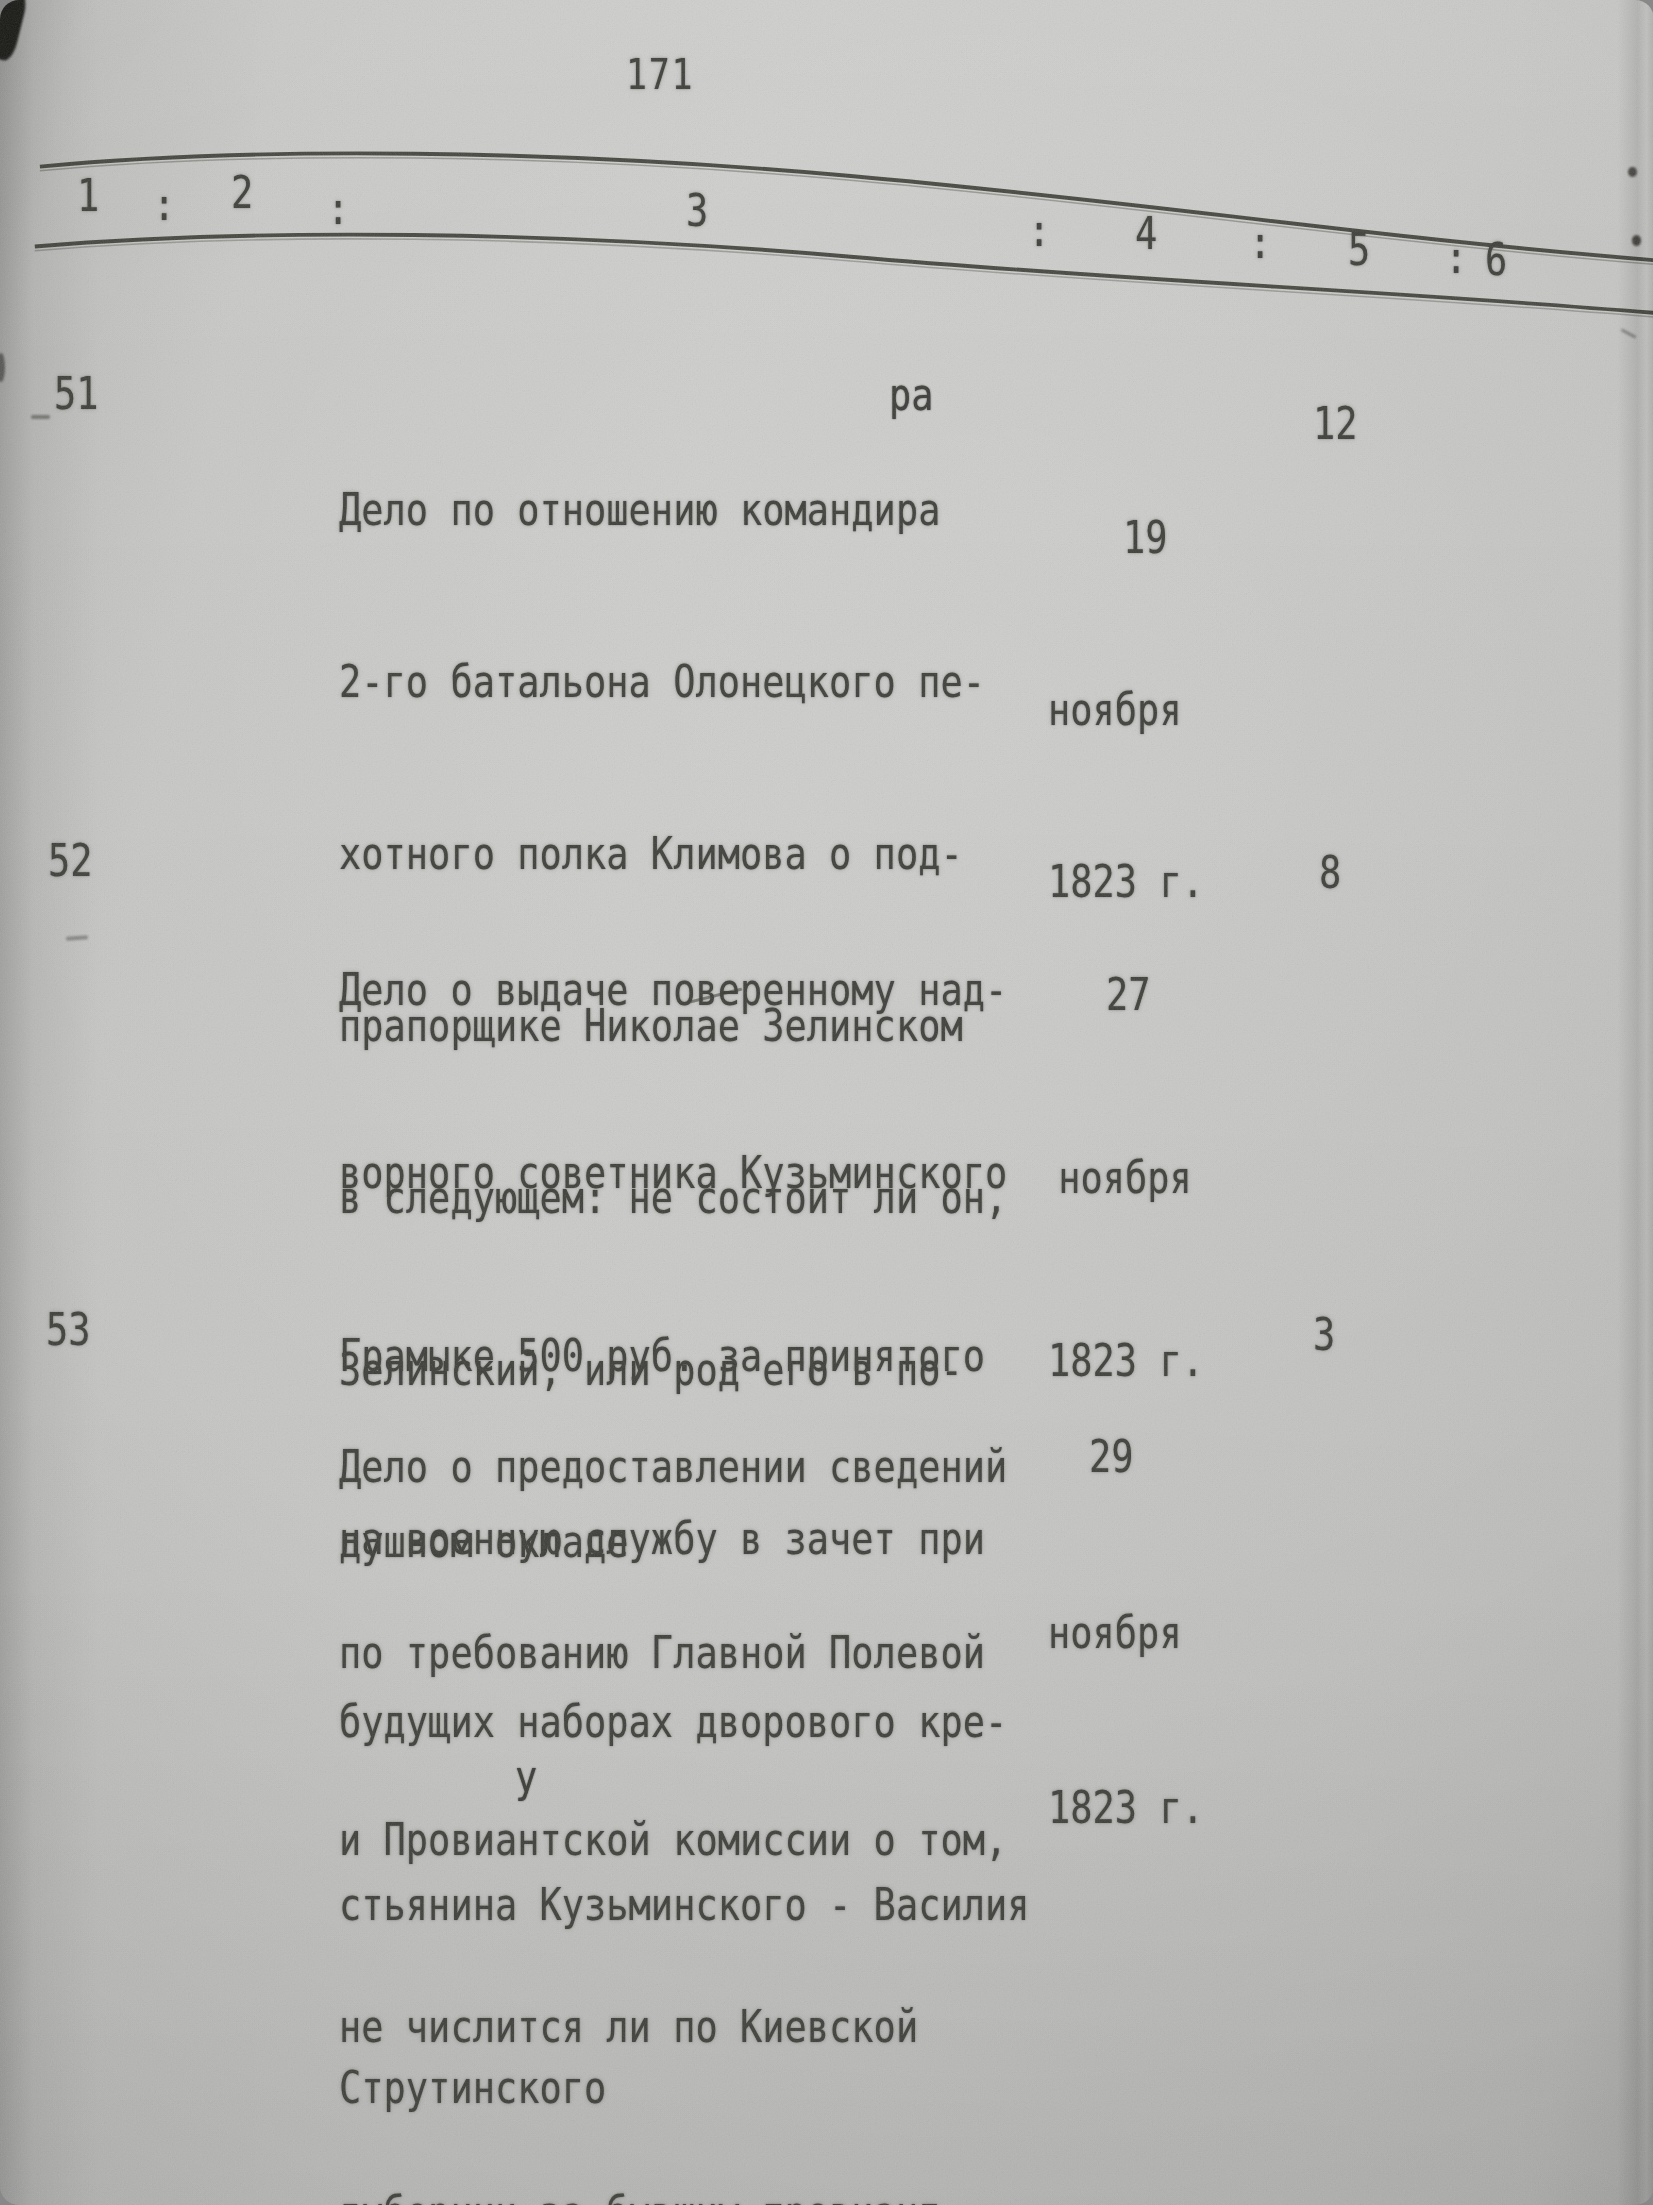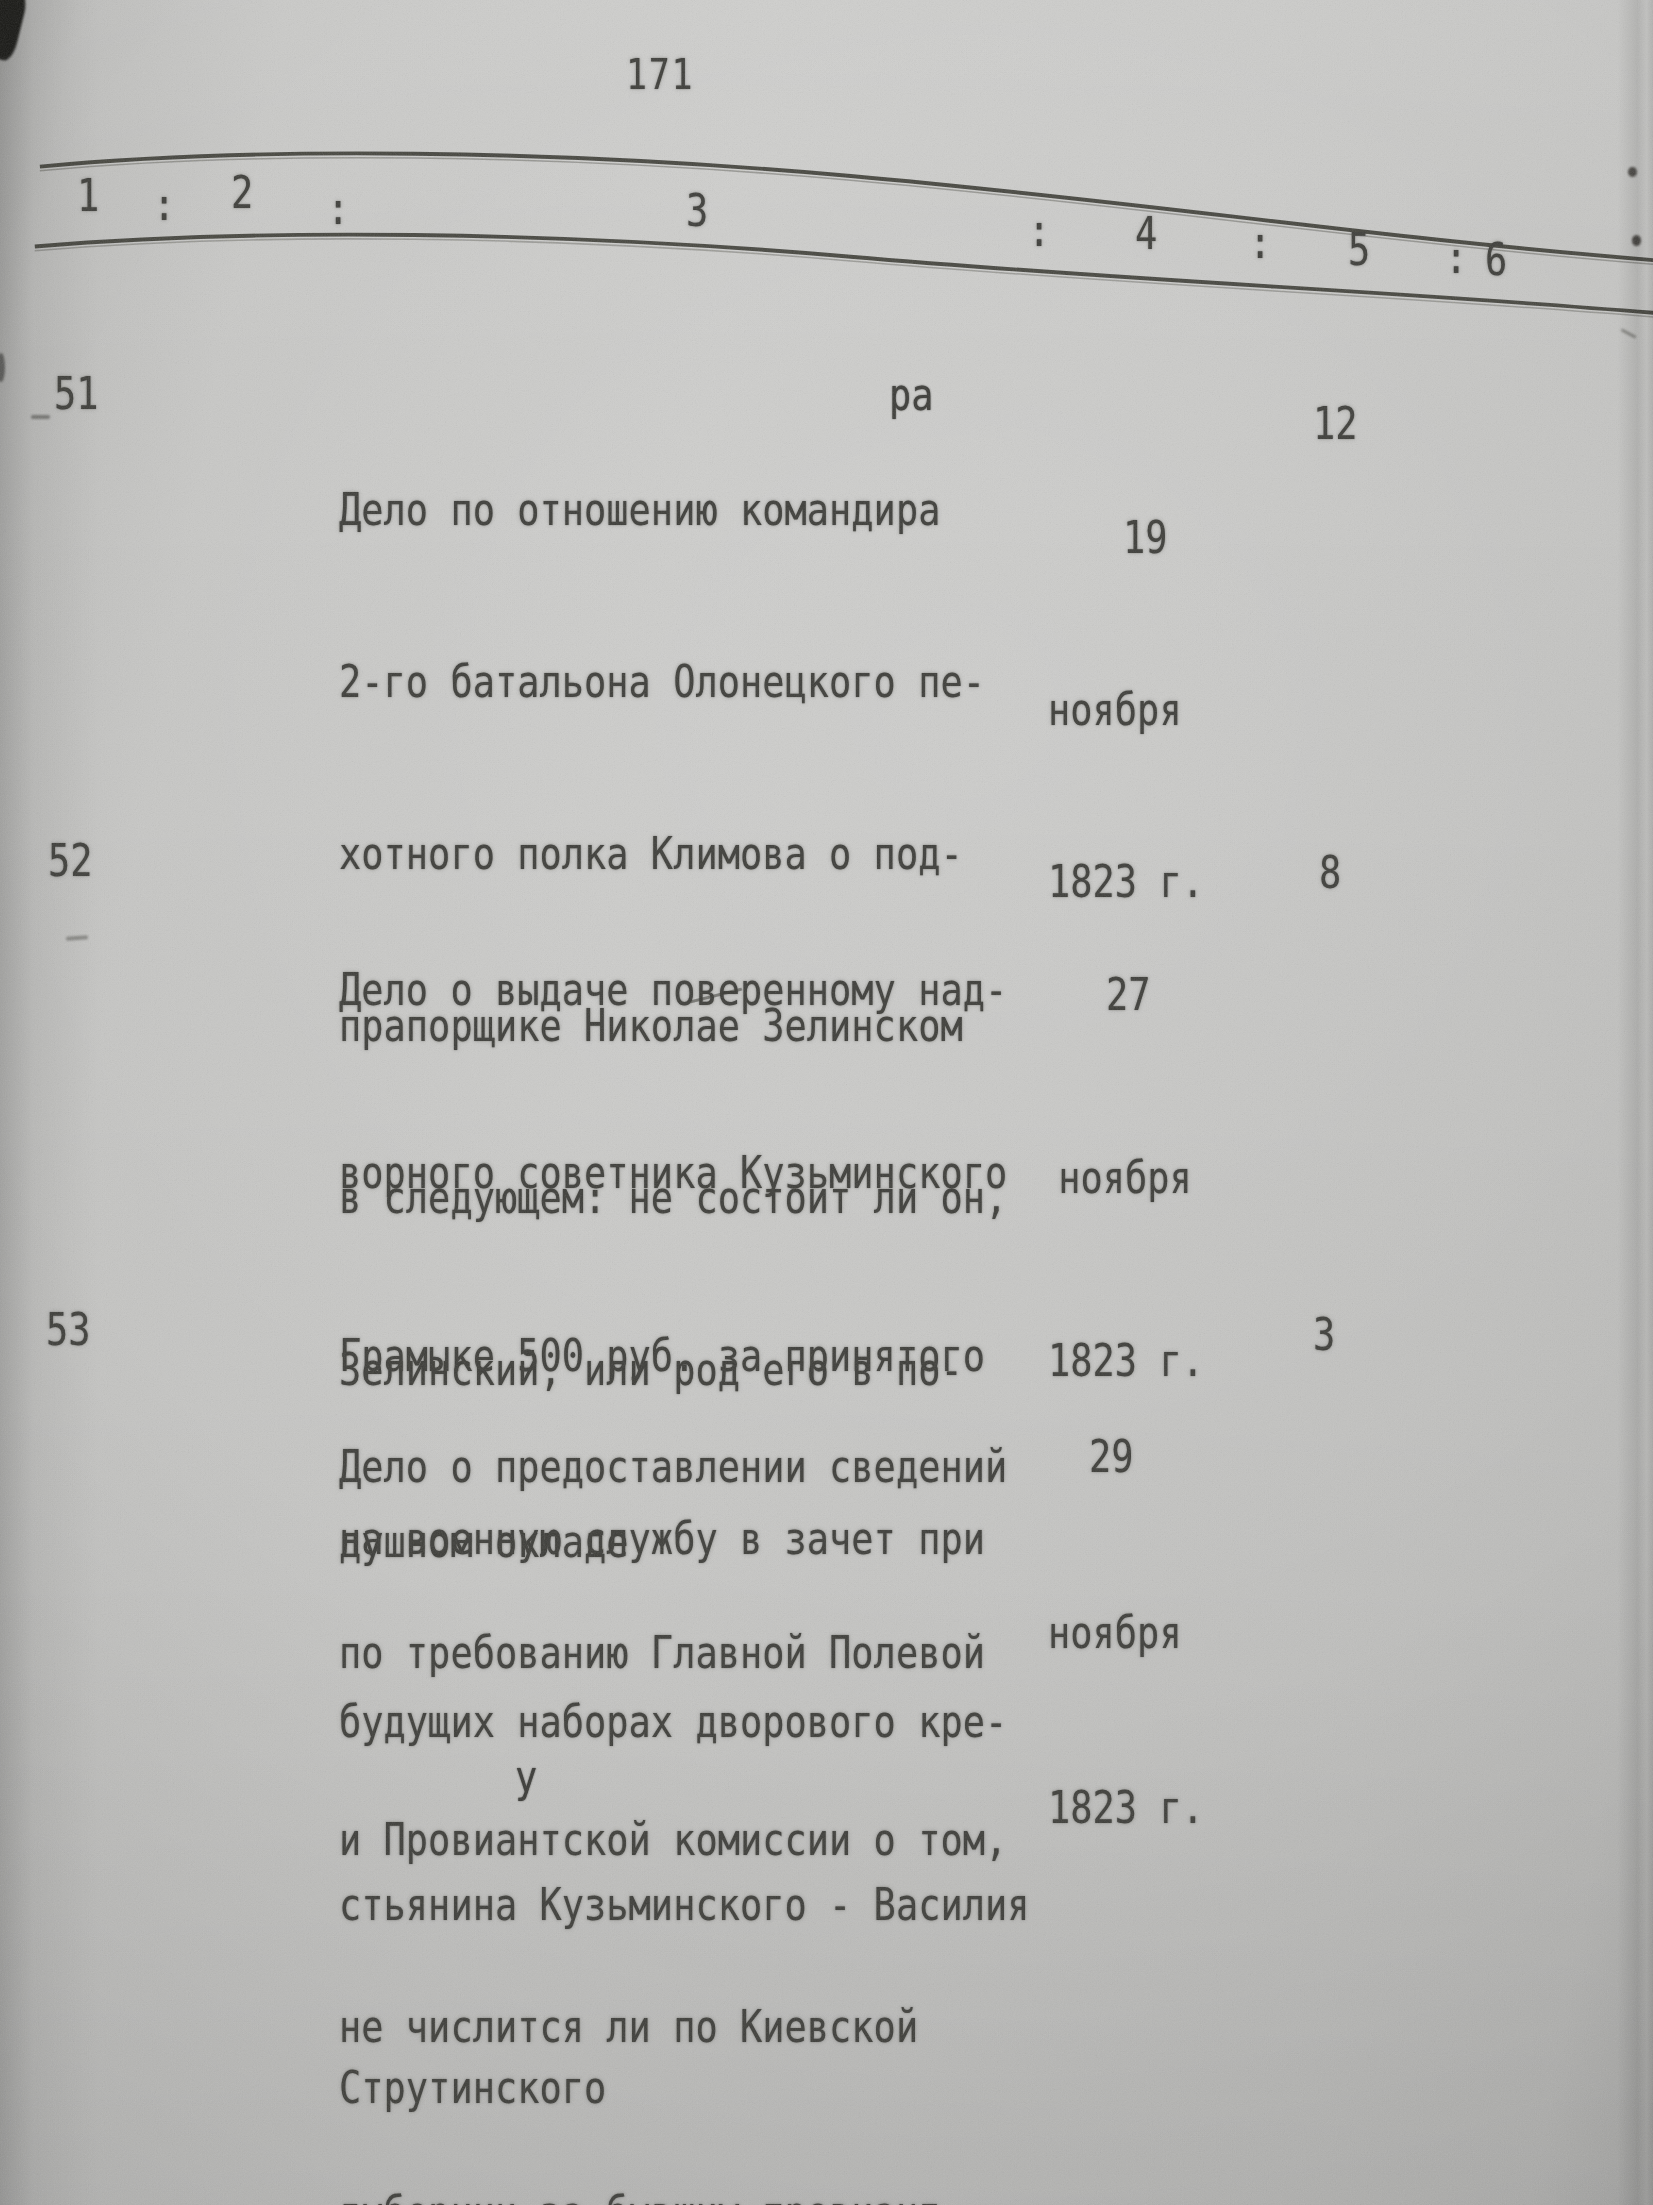--- a/index.html
+++ b/index.html
@@ -4,20 +4,21 @@
 <style>
   html,body{margin:0;padding:0;background:#888;}
   .page{
     position:relative;
     width:1654px;height:2205px;
     overflow:hidden;
     font-family:"DejaVu Sans Mono","Liberation Mono",monospace;
     background:
       linear-gradient(180deg, rgba(255,255,255,0.06) 0%, rgba(255,255,255,0) 18%, rgba(0,0,0,0.02) 70%, rgba(0,0,0,0.06) 100%),
       linear-gradient(100deg,#a9a9a7 0%,#bcbcba 4%,#c7c7c5 14%,#cbcbc9 38%,#c8c8c6 62%,#c3c3c1 82%,#bebebc 94%,#b2b2b0 100%);
+    border-radius: 19px;
   }
   .vignette{
     position:absolute;inset:0;pointer-events:none;
     background:
       radial-gradient(130% 95% at 58% 32%, rgba(255,255,255,0.09) 0%, rgba(0,0,0,0) 48%, rgba(0,0,0,0.10) 100%),
       linear-gradient(90deg, rgba(0,0,0,0.16) 0%, rgba(0,0,0,0.05) 2%, rgba(0,0,0,0) 6%);
   }
   .fold-right{
     position:absolute;top:0;right:0;width:37px;height:100%;pointer-events:none;
     background:linear-gradient(90deg, rgba(0,0,0,0) 0%, rgba(0,0,0,0.10) 55%, rgba(0,0,0,0.03) 80%, rgba(0,0,0,0.12) 100%);

